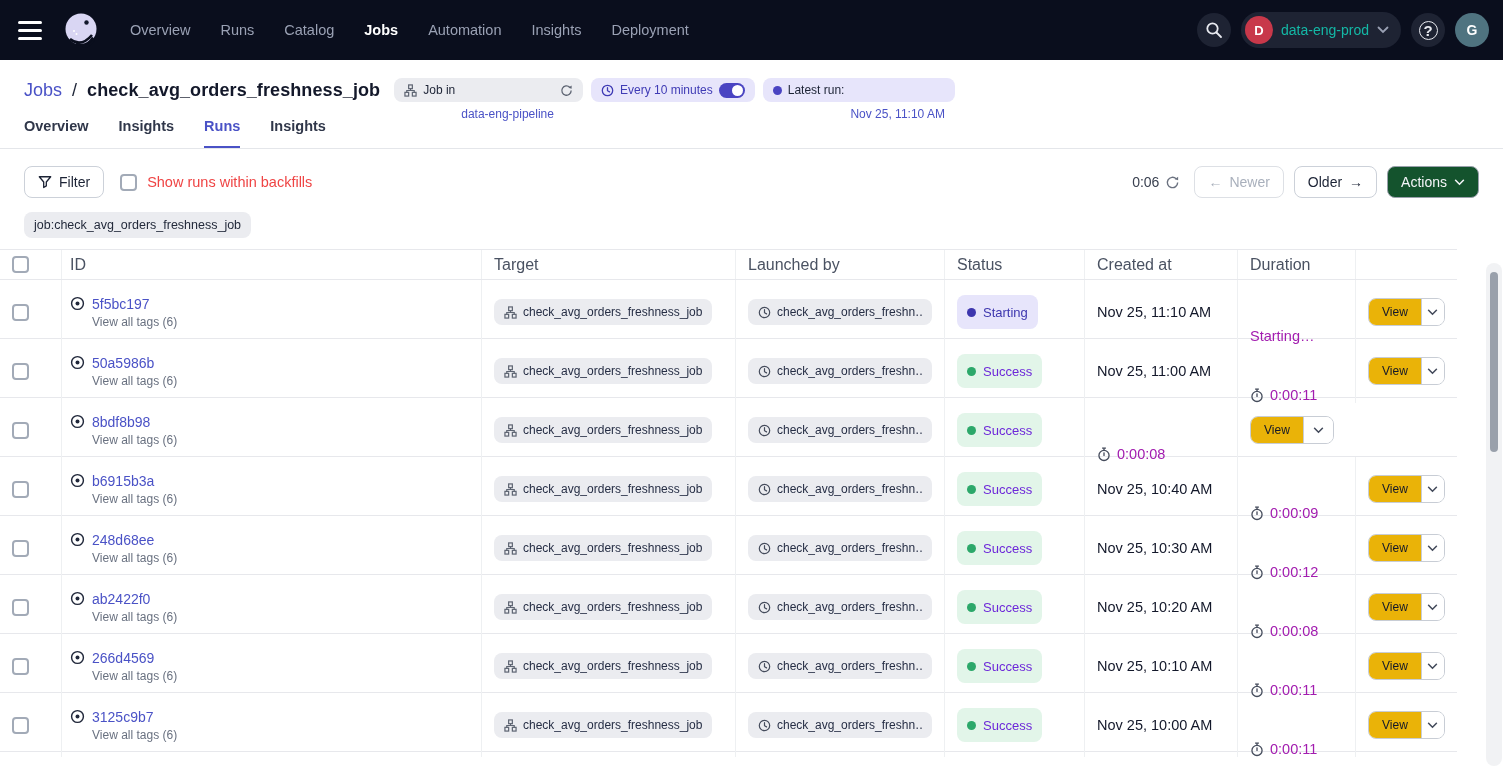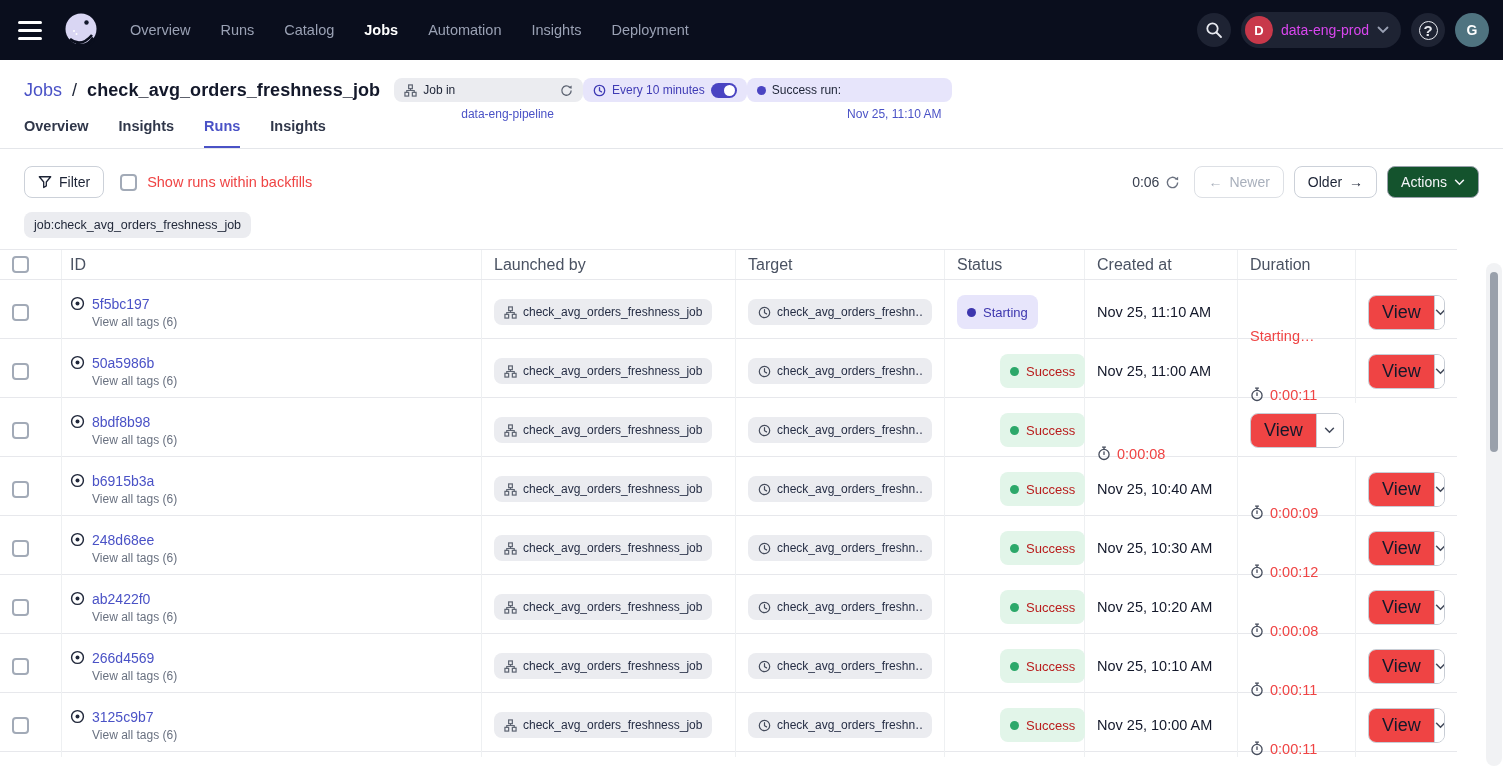--- a/index.html
+++ b/index.html
@@ -11,30 +11,30 @@
   .hamburger { width:28px; height:28px; display:flex; flex-direction:column; justify-content:center; gap:5px; cursor:pointer; margin-right:14px; }
   .hamburger span { display:block; height:3px; border-radius:2px; background:#fff; width:24px; }
   .logo { width:42px; height:42px; margin-right:28px; }
   .navlinks { display:flex; gap:30px; align-items:center; }
   .navlink { color:#9aa1b4; font-size:14.5px; cursor:pointer; text-decoration:none; }
   .navlink.active { color:#ffffff; font-weight:bold; }
   .topnav-right { margin-left:auto; display:flex; align-items:center; gap:10px; }
   .circle-btn { width:34px; height:34px; border-radius:50%; background:#1e2333; display:flex; align-items:center; justify-content:center; cursor:pointer; }
   .ws-pill { height:36px; background:#1e2333; border-radius:18px; display:flex; align-items:center; gap:8px; padding:0 12px 0 4px; cursor:pointer; }
   .ws-avatar { width:28px; height:28px; border-radius:50%; background:#c8384a; color:#fff; font-size:13px; font-weight:bold; display:flex; align-items:center; justify-content:center; }
-  .ws-name { color:#d946ef; font-size:14px; }
+  .ws-name { color:#14b8a6; font-size:14px; }
   .help-q { color:#e8eaf0; font-size:15px; font-weight:bold; border:1.6px solid #e8eaf0; border-radius:50%; width:19px; height:19px; display:flex; align-items:center; justify-content:center; }
   .user-avatar { width:34px; height:34px; border-radius:50%; background:#4f7380; color:#fff; font-size:14px; font-weight:bold; display:flex; align-items:center; justify-content:center; cursor:pointer; }
 
   
   .page-header { padding:18px 24px 0 24px; display:flex; align-items:center; gap:10px; }
   .crumb-root { color:#4a52c6; font-size:18px; text-decoration:none; cursor:pointer; }
   .crumb-sep { color:#1c2335; font-size:18px; }
   .crumb-title { color:#13182a; font-size:18px; font-weight:bold; letter-spacing:.1px; }
-  .badges { display:flex; gap:0; margin-left:4px; }
+  .badges { display:flex; gap:8px; margin-left:4px; }
   .badge { height:24px; border-radius:8px; display:flex; align-items:center; gap:6px; padding:0 10px; font-size:12px; }
   .badge.gray { background:#ebecf0; color:#1c2335; }
   .badge.lav  { background:#e7e5fb; color:#3f3bb5; }
   .badge a { color:#4a52c6; text-decoration:none; cursor:pointer;margin-top:48px; }
   .badge .dark { color:#1c2335; }
   .toggle { width:26px; height:15px; border-radius:8px; background:#4a44c2; position:relative; cursor:pointer; }
   .toggle::after { content:""; position:absolute; right:2px; top:2px; width:11px; height:11px; border-radius:50%; background:#fff; }
   .run-dot { width:9px; height:9px; border-radius:50%; background:#4a44c2; }
 
   
@@ -69,26 +69,26 @@
   .cell-id { flex-direction:column; align-items:flex-start !important; justify-content:center; gap:3px; padding-left:8px !important; }
   .id-line { display:flex; align-items:center; gap:7px; }
   .id-link { color:#4a52c6; font-size:14px; text-decoration:none; cursor:pointer; }
   .tags-link { font-size:12px; color:#697180; margin-left:22px; cursor:pointer; }
   .pill { display:inline-flex; align-items:center; gap:6px; background:#ebecf0; border-radius:8px; height:26px; padding:0 10px; font-size:12px; color:#262e45; max-width:100%; }
   .pill .txt { white-space:nowrap; overflow:hidden; }
   .status-pill { display:inline-flex; align-items:center; gap:7px; height:24px; border-radius:8px; padding:17px 10px; font-size:13px; }
   .status-pill .dot { width:9px; height:9px; border-radius:50%; }
   .status-pill.starting { background:#e7e5fb; color:#3d36ae; }
   .status-pill.starting .dot { background:#3d36ae; }
-  .status-pill.success { background:#e2f5e9; color:#b91c1c;margin-left:43px; }
+  .status-pill.success { background:#e2f5e9; color:#6d28d9; }
   .status-pill.success .dot { background:#2ca86a; }
   .created { font-size:14.5px; color:#13182a; }
-  .duration { font-size:14.5px; color:#ef4444; display:flex; gap:6px;margin-top:48px; }
+  .duration { font-size:14.5px; color:#a21caf; display:flex; align-items:center; gap:6px;margin-top:48px; }
   .splitbtn { display:flex; border:1px solid #c8cdd5; border-radius:8px; overflow:hidden; background:#fff; }
-  .splitbtn .view { padding:6px 13px; font-size:18px; color:#13182a; cursor:pointer; background:#ef4444; border:none; }
+  .splitbtn .view { padding:6px 13px; font-size:12px; color:#13182a; cursor:pointer; background:#eab308; border:none; }
   .splitbtn .caret { width:30px; display:flex; align-items:center; justify-content:center; border-left:1px solid #c8cdd5; cursor:pointer; background:#fff; }
 
   
   .scrollbar-track { position:absolute; right:1px; top:263px; width:16px; height:503px; background:#f1f2f4; border-radius:8px; }
   .scrollbar-thumb { position:absolute; left:4px; top:9px; width:8px; height:180px; background:#99a0ab; border-radius:4px; cursor:grab; }
 
   svg { display:block; }
 </style>
 </head>
 <body>
@@ -172,21 +172,21 @@
         <svg width="13" height="13" viewBox="0 0 14 14">
             <circle cx="7" cy="7" r="5.6" fill="none" stroke="#3f3bb5" stroke-width="1.4"></circle>
             <path d="M7 4v3.2l2.2 1.3" fill="none" stroke="#3f3bb5" stroke-width="1.4" stroke-linecap="round"></path>
           </svg>
       </span>
       <span>Every 10 minutes</span>
       <span class="toggle"></span>
     </div>
     <div class="badge lav">
       <span class="run-dot"></span>
-      <span class="dark">Success run:</span>
+      <span class="dark">Latest run:</span>
       <a>Nov 25, 11:10 AM</a>
     </div>
   </div>
 </div>
 
 <div class="tabs">
   <div class="tab">Overview</div>
   <div class="tab">Insights</div>
   <div class="tab active">Runs</div>
   <div class="tab">Insights</div>
@@ -235,22 +235,22 @@
 <div class="tagrow">
   <span class="tagpill">job:check_avg_orders_freshness_job</span>
 </div>
 
 <div class="runs-table">
   <div class="tr thead">
     <div>
         <span class="checkbox"></span>
       </div>
     <div class="cell-id" style="justify-content:center;">ID</div>
+    <div>Target</div>
     <div>Launched by</div>
-    <div>Target</div>
     <div>Status</div>
     <div>Created at</div>
     <div>Duration</div>
     <div></div>
   </div>
   <div id="rows">
   <div class="tr trow">
     <div>
           <span class="checkbox"></span>
         </div>

